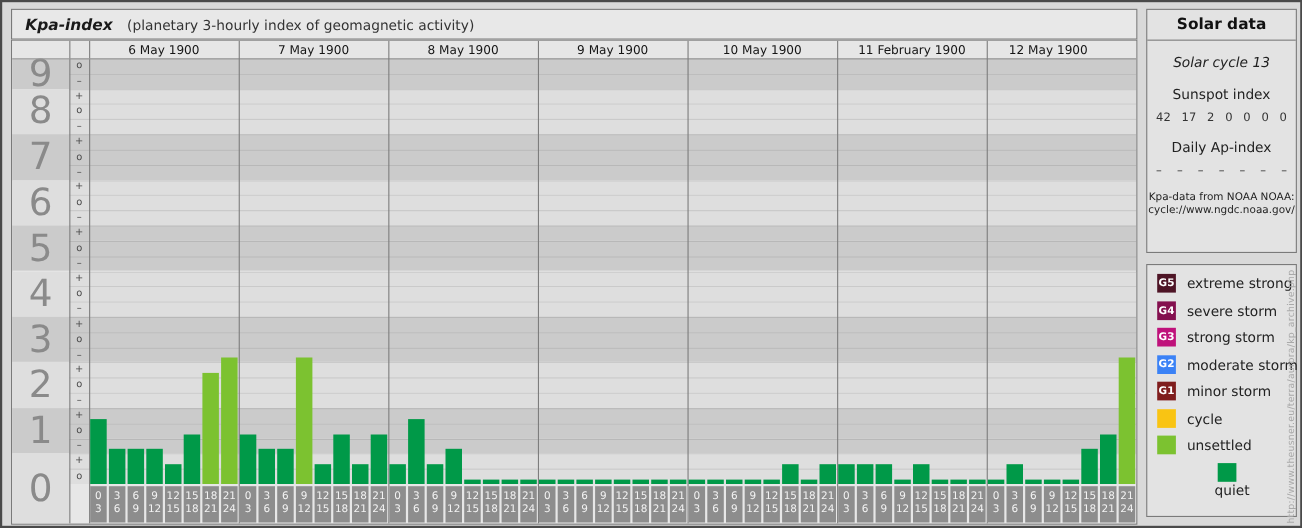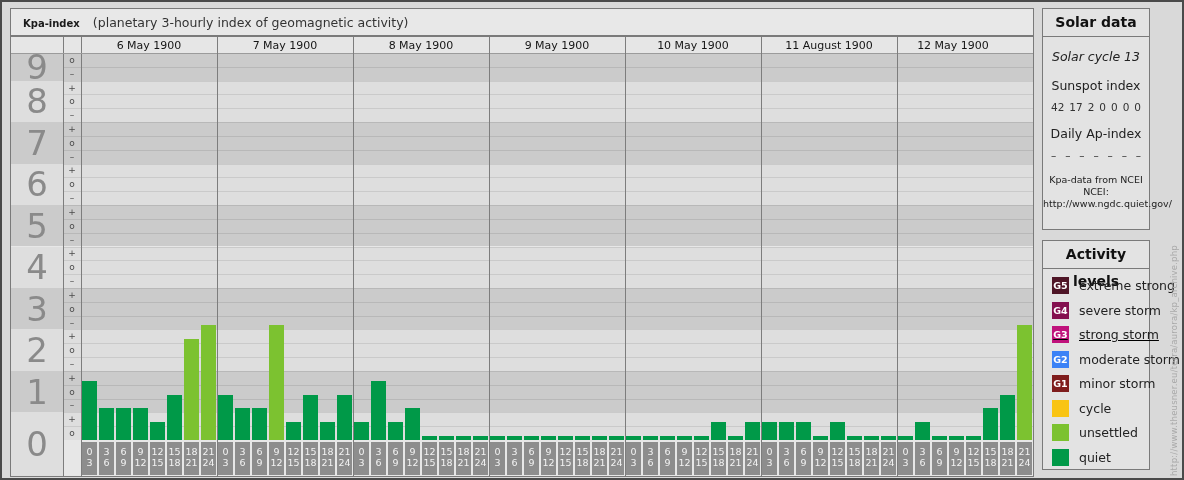--- a/index.html
+++ b/index.html
@@ -7,21 +7,21 @@
     position:relative;width:1184px;height:480px;box-sizing:border-box;
     border:2px solid #4a4a4a;background:#d9d9d9;overflow:hidden;
     font-family:"DejaVu Sans","Liberation Sans",sans-serif;
   }
   
   .title-bar{
     position:absolute;left:8px;top:6px;width:1024px;height:28px;box-sizing:border-box;
     border:1px solid #7a7a7a;background:#e8e8e8;line-height:26px;padding-left:12px;
     white-space:nowrap;overflow:hidden;
   }
-  .t-main{font-size:10px;font-weight:bold;color:#1a1a1a;}
+  .t-main{font-size:14px;font-weight:bold;color:#1a1a1a;font-style:italic;}
   .t-sub{font-size:12.5px;color:#333;margin-left:8px;}
   
   .chart-frame{
     position:absolute;left:8px;top:34px;width:1024px;height:441px;box-sizing:border-box;
     border:1px solid #7a7a7a;background:#e7e7e7;overflow:hidden;
   }
   .datestrip{position:absolute;background:#e6e6e6;}
   .dk{background:#cbcbcb;}
   .lt{background:#dedede;}
   .stripe{position:absolute;box-sizing:border-box;border-top:1px solid rgba(0,0,0,0.09);}
@@ -31,21 +31,21 @@
         font-size:9px;color:#4a4a4a;}
   .date{position:absolute;display:flex;align-items:center;justify-content:center;
         font-size:11px;color:#151515;}
   .vline{position:absolute;width:1px;background:#7d7d7d;}
   .hline{position:absolute;height:1px;background:#9b9b9b;}
   .hourbox{position:absolute;background:#8d8d8d;color:#f3f3f3;font-size:9.5px;
            line-height:11.5px;text-align:center;padding-top:4px;box-sizing:border-box;}
   .bar{position:absolute;}
   
   .side-box{
-    position:absolute;left:1040px;width:108px;box-sizing:border-box;
+    position:absolute;left:1040px;width:137px;box-sizing:border-box;
     border:1px solid #7a7a7a;background:#e3e3e3;
   }
   .side-title{height:27px;line-height:27px;border-bottom:1px solid #7a7a7a;
               text-align:center;font-weight:bold;font-size:14px;color:#111;}
   .s-line{text-align:center;font-size:12.5px;color:#222;padding:0 5px;line-height:15px;}
   .mt12{margin-top:12px;font-style:italic;} .mt14{margin-top:14px;} .mt13{margin-top:13px;}
   .s-vals{display:flex;justify-content:space-between;padding:0 8px;
           font-size:10.5px;color:#333;margin-top:8px;}
   .s-src{margin-top:13px;text-align:center;font-size:9.5px;line-height:12px;color:#222;}
   .lg-row{display:flex;align-items:center;height:17px;margin:0 0 7.5px 9px;}
@@ -343,21 +343,21 @@
         <div>18</div>
         <div>21</div>
       </div>
       <div class="bar" style="left: 717px; top: 399px; width: 15px; height: 4px; background: rgb(0, 153, 72);"></div>
       <div class="hourbox" style="left: 734px; top: 404.5px; width: 15px; height: 33px;">
         <div>21</div>
         <div>24</div>
       </div>
       <div class="bar" style="left: 734px; top: 385.179px; width: 15px; height: 17.8214px; background: rgb(0, 153, 72);"></div>
       <div class="vline" style="left: 750px; top: 0px; height: 439px;"></div>
-      <div class="date" style="left: 750px; top: 0px; width: 136px; height: 16px;">11 August 1900</div>
+      <div class="date" style="left: 750px; top: 0px; width: 136px; height: 16px;">11 February 1900</div>
       <div class="hourbox" style="left: 751px; top: 404.5px; width: 15px; height: 33px;">
         <div>0</div>
         <div>3</div>
       </div>
       <div class="bar" style="left: 751px; top: 385.179px; width: 15px; height: 17.8214px; background: rgb(0, 153, 72);"></div>
       <div class="hourbox" style="left: 768px; top: 404.5px; width: 15px; height: 33px;">
         <div>3</div>
         <div>6</div>
       </div>
       <div class="bar" style="left: 768px; top: 385.179px; width: 15px; height: 17.8214px; background: rgb(0, 153, 72);"></div>
@@ -452,57 +452,56 @@
     <div class="s-vals" id="ap-values">
         <div style="position: static;">–</div>
         <div style="position: static;">–</div>
         <div style="position: static;">–</div>
         <div style="position: static;">–</div>
         <div style="position: static;">–</div>
         <div style="position: static;">–</div>
         <div style="position: static;">–</div>
       </div>
     <div class="s-src">
-      <div>Kpa-data from NCEI NCEI:</div>
-      <div>http://www.ngdc.quiet.gov/</div>
+      <div>Kpa-data from NOAA NOAA:</div>
+      <div>cycle://www.ngdc.noaa.gov/</div>
     </div>
   </div>
 
   <div class="side-box" style="top:238px;height:230px;">
-    <div class="side-title">Activity levels</div>
     <div id="legend" style="padding-top:8px;">
         <div class="lg-row" style="position: static;">
           <div class="lg-sq" style="background: rgb(78, 21, 38);">G5</div>
           <div class="lg-lb">extreme strong</div>
         </div>
         <div class="lg-row" style="position: static;">
           <div class="lg-sq" style="background: rgb(132, 16, 79);">G4</div>
           <div class="lg-lb">severe storm</div>
         </div>
-        <div class="lg-row" style="position: static; text-decoration: underline;">
+        <div class="lg-row" style="position: static;">
           <div class="lg-sq" style="background: rgb(191, 18, 123);">G3</div>
           <div class="lg-lb">strong storm</div>
         </div>
         <div class="lg-row" style="position: static;">
           <div class="lg-sq" style="background: #3b82f6;">G2</div>
           <div class="lg-lb">moderate storm</div>
         </div>
         <div class="lg-row" style="position: static;">
           <div class="lg-sq" style="background: #7f1d1d;">G1</div>
           <div class="lg-lb">minor storm</div>
         </div>
         <div class="lg-row" style="position: static;">
           <div class="lg-sq" style="background: rgb(249, 196, 19);"></div>
           <div class="lg-lb">cycle</div>
         </div>
         <div class="lg-row" style="position: static;">
           <div class="lg-sq" style="background: rgb(124, 194, 48);"></div>
           <div class="lg-lb">unsettled</div>
         </div>
-        <div class="lg-row" style="position: static;">
+        <div class="lg-row" style="position: static; flex-direction: column;">
           <div class="lg-sq" style="background: rgb(0, 153, 72);"></div>
           <div class="lg-lb">quiet</div>
         </div>
       </div>
   </div>
 
   <div class="watermark">http://www.theusner.eu/terra/aurora/kp_archive.php</div>
 
 </div>
 

